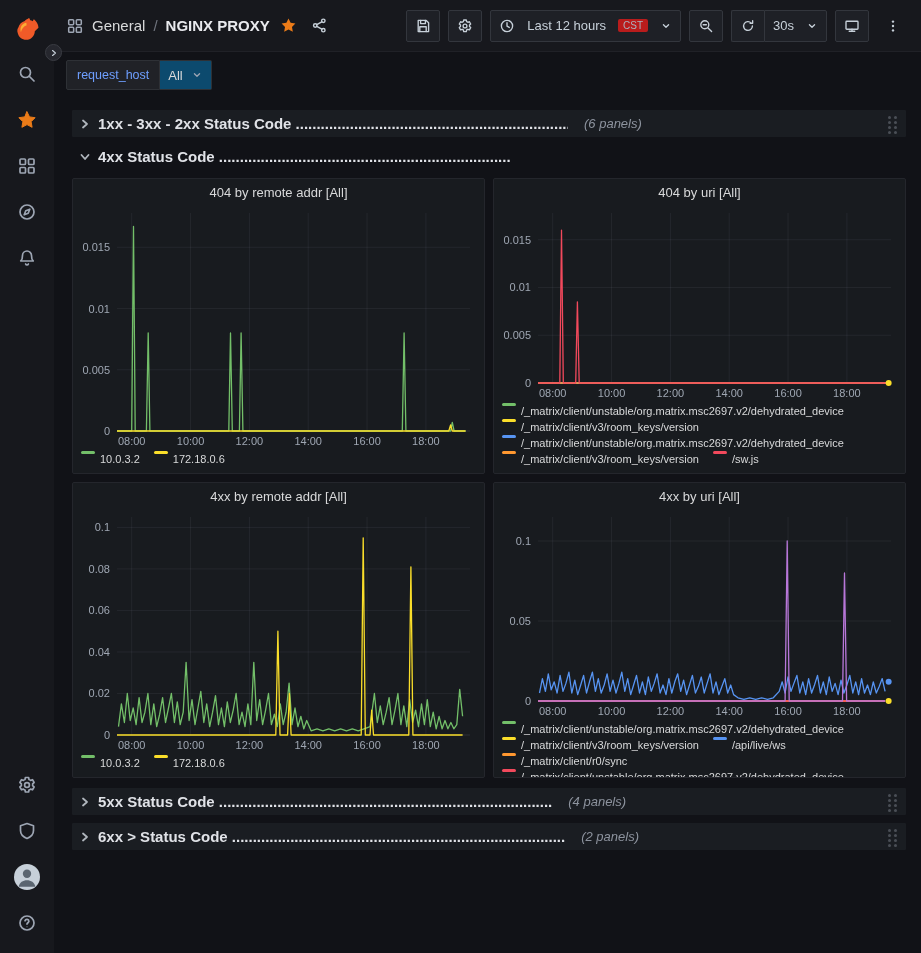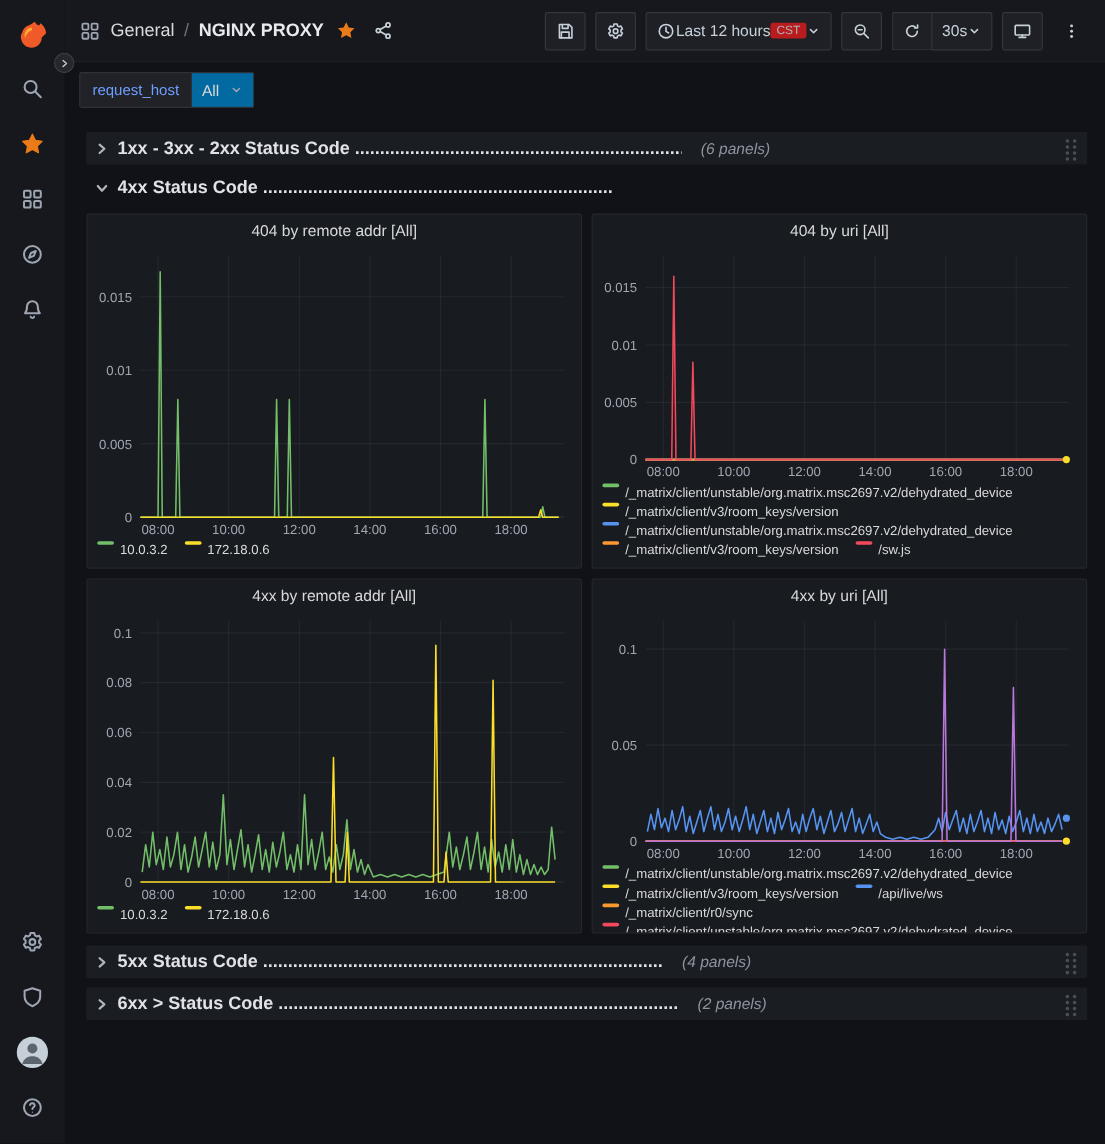--- a/index.html
+++ b/index.html
@@ -15,33 +15,33 @@
   .avatar{width:26px;height:26px;border-radius:50%;background:#c7d0d9;display:flex;align-items:center;justify-content:center;overflow:hidden}
   .expand-pin{position:absolute;left:45px;top:44px;width:17px;height:17px;border-radius:50%;background:#26272e;border:1px solid #3a3c43;color:#c7d0d9;display:flex;align-items:center;justify-content:center;z-index:9;cursor:pointer}
   .expand-pin svg{width:10px;height:10px}
   
   .main{flex:1;display:flex;flex-direction:column;min-width:0}
   .topbar{height:52px;display:flex;align-items:center;gap:8px;padding:0 12px;background:#17181d;border-bottom:1px solid #202127}
   .crumb{display:flex;align-items:center;gap:8px;color:#d8d9da;font-size:15px}
   .crumb .sep{color:#70747e}
   .crumb .title{font-weight:700;color:#e9eaee}
   .tb-right{margin-left:auto;display:flex;align-items:center;gap:8px}
-  .tb-btn{height:32px;min-width:32px;padding:0 8px;justify-content:center;gap:0;background:#1e2026;border:1px solid #33363d;border-radius:2px;color:#c7d0d9;font-size:13px}
+  .tb-btn{height:32px;min-width:32px;padding:0 8px;justify-content:center;gap:12px;background:#1e2026;border:1px solid #33363d;border-radius:2px;color:#c7d0d9;font-size:13px}
   .tb-btn .ic{width:16px;height:16px}
   .tb-btn.noborder{border:none;background:none}
   .tz-badge{font-size:10px;color:#aab2bd;background:#b91c1c;border-radius:2px;padding:1px 5px}
   .btn-group{display:flex}
   .btn-group .tb-btn:first-child{border-radius:2px 0 0 2px;border-right:none}
   .btn-group .tb-btn:last-child{border-radius:0 2px 2px 0}
   .caret{width:12px;height:12px}
   
   .subbar{display:flex;align-items:center;gap:18px;padding:8px 12px;background:#111217}
   .var-group{display:flex;align-items:stretch}
   .var-label{height:30px;display:flex;align-items:center;padding:0 10px;background:#202227;border:1px solid #2e3136;border-radius:2px 0 0 2px;color:#6e9fff;font-size:12.5px;font-weight:500}
-  .var-value{height:30px;display:flex;align-items:center;gap:8px;padding:0 8px;background:#0369a1;border:1px solid #2e3136;border-left:none;border-radius:0 2px 2px 0;color:#d8d9da;font-size:13px}
+  .var-value{height:30px;display:flex;align-items:center;gap:8px;padding:0 8px;background:#0c4a6e;border:1px solid #2e3136;border-left:none;border-radius:0 2px 2px 0;color:#d8d9da;font-size:13px}
   .var-value.blackbox{background:#000;width:288px;justify-content:flex-end}
   .var-value .caret{color:#9da5b3}
   
   .content{flex:1;padding:6px 15px 0 18px;overflow:hidden}
   .row-head{display:flex;align-items:center;height:27px;margin-top:6px;padding:0 8px 0 6px;cursor:pointer;gap:6px}
   .row-head.collapsed{background:#1a1d22;border-radius:1px}
   .row-chev{width:14px;height:14px;color:#b0b6bd;flex:0 0 14px}
   .row-title{font-size:15px;font-weight:700;color:#e0e2e7;white-space:nowrap;overflow:hidden;max-width:470px}
   .row-count{font-size:13px;font-style:italic;color:#8d939e;margin-left:10px;white-space:nowrap}
   .row-drag{margin-left:auto;position:relative;width:12px;height:18px;opacity:.8}

